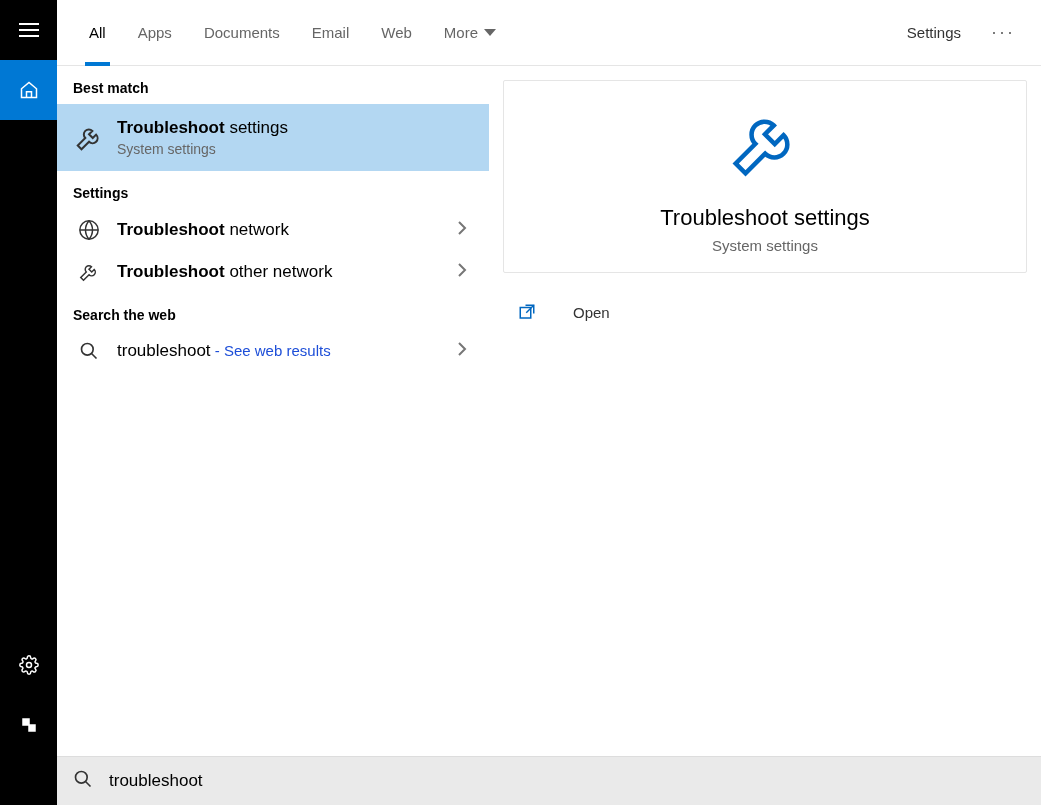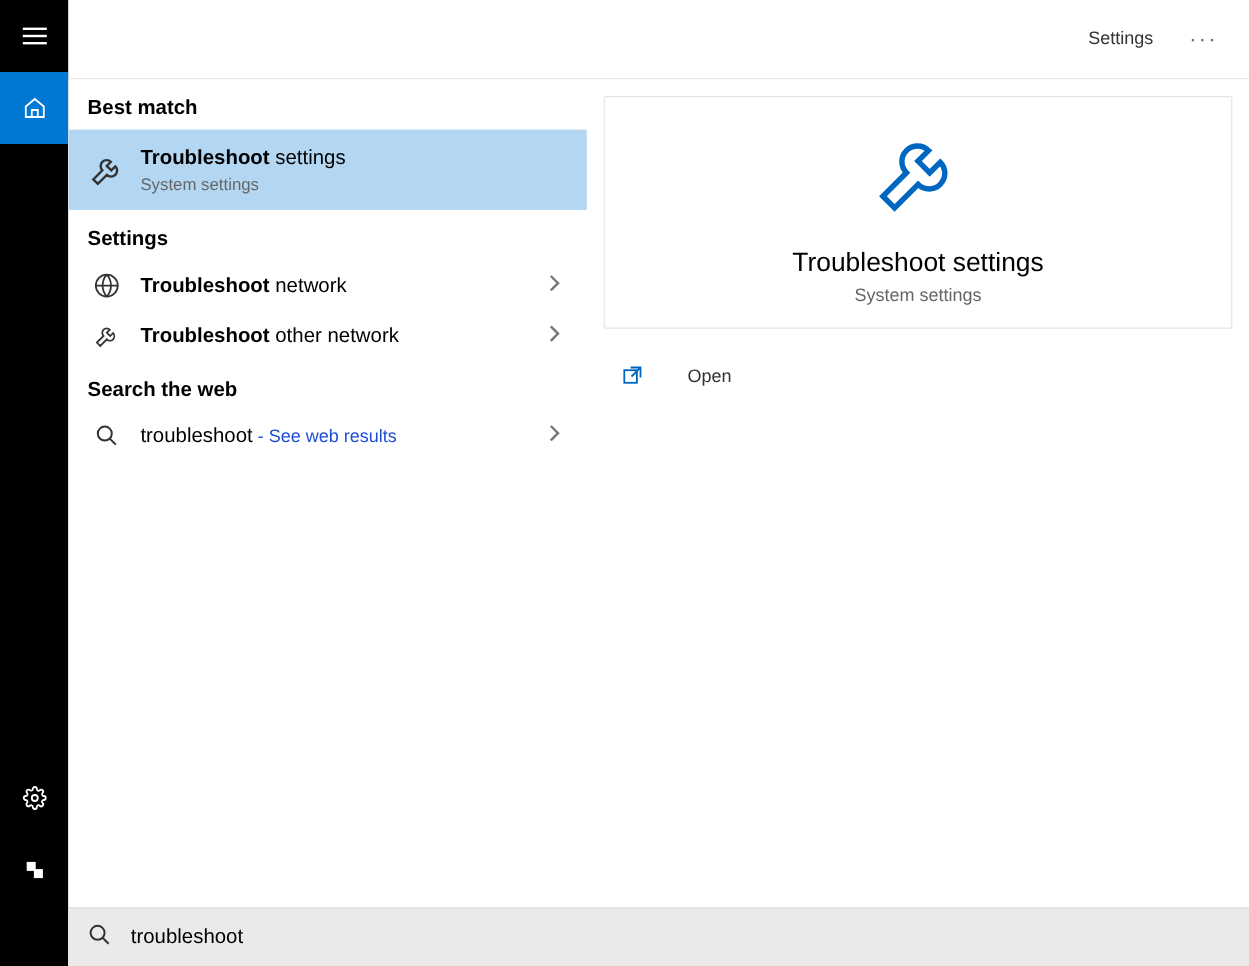--- a/index.html
+++ b/index.html
@@ -21,21 +21,21 @@
     .tab.active { color: #000; font-weight: 400; }
     .tab.active::after { content: ''; position: absolute; bottom: 0; left: 12px; right: 12px; height: 4px; background: #0078d4; }
     .tab-more { display: flex; align-items: center; gap: 6px; }
     .right-actions { margin-left: auto; display: flex; align-items: center; gap: 20px; }
     .feedback { font-size: 15px; color: #333; cursor: pointer; }
     .more-dots { font-size: 18px; color: #666; cursor: pointer; padding: 0 10px; letter-spacing: 2px; }
     
     .content-wrap { flex: 1; display: flex; overflow: hidden; }
     
     .results-col { width: 432px; display: flex; flex-direction: column; background: #fff; }
-    .section-header { padding: 14px 16px 8px; font-size: 17px; font-weight: 600; color: #000; }
+    .section-header { padding: 14px 16px 8px; font-size: 14px; font-weight: 600; color: #000; }
     .result-item { display: flex; align-items: center; padding: 10px 16px; cursor: pointer; position: relative; }
     .result-item.selected { background: #b3d7f2; }
     .result-item.tall { padding: 14px 16px; }
     .result-icon { width: 32px; display: flex; align-items: center; justify-content: center; color: #333; flex-shrink: 0; }
     .result-item.selected .result-icon { color: #333; }
     .result-text { margin-left: 12px; flex: 1; }
     .result-title { font-size: 17px; color: #000; }
     .result-title .bold { font-weight: 700; }
     .result-sub { font-size: 14px; color: #666; margin-top: 3px; }
     .web-suffix { color: #1d4ed8; font-size: 15px; }
@@ -84,20 +84,33 @@
       <svg width="18" height="18" viewBox="0 0 24 24" fill="#fff">
           <rect x="3" y="3" width="10" height="10"></rect>
           <rect x="11" y="11" width="10" height="10"></rect>
         </svg>
     </div>
   </div>
 </div>
 
 <div class="main">
   <div class="tabs-bar">
+    <div class="tabs">
+      <div class="tab active">All</div>
+      <div class="tab">Apps</div>
+      <div class="tab">Documents</div>
+      <div class="tab">Email</div>
+      <div class="tab">Web</div>
+      <div class="tab tab-more">
+        <span>More</span>
+        <svg width="12" height="8" viewBox="0 0 12 8" fill="#666">
+            <path d="M0 0h12L6 7z"></path>
+          </svg>
+      </div>
+    </div>
     <div class="right-actions">
       <div class="feedback">Settings</div>
       <div class="more-dots">···</div>
     </div>
   </div>
 
   <div class="content-wrap">
     <div class="results-col">
       <div class="section-header">Best match</div>
       <div class="result-item tall selected">

